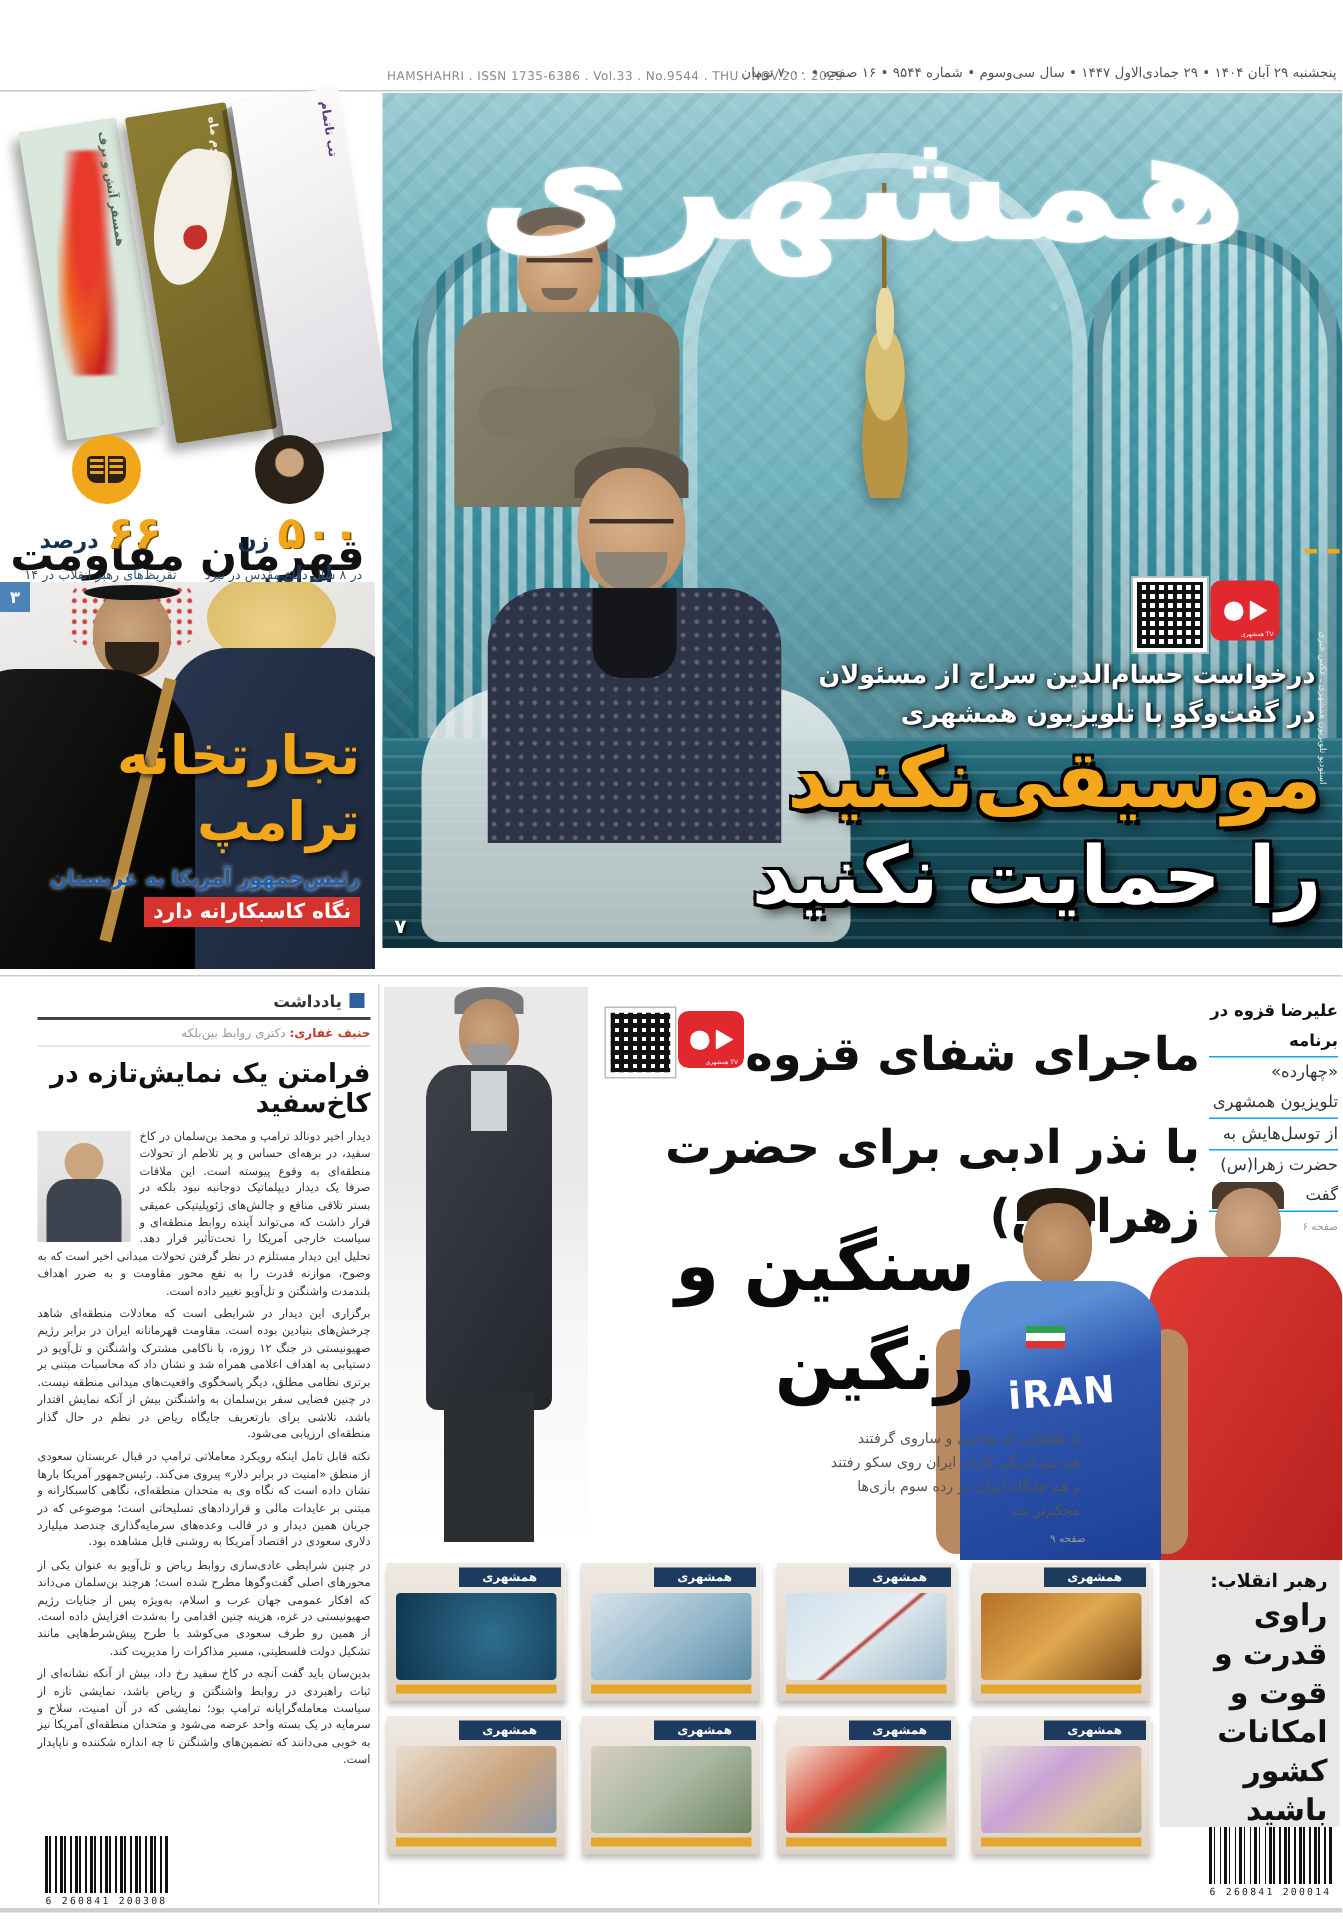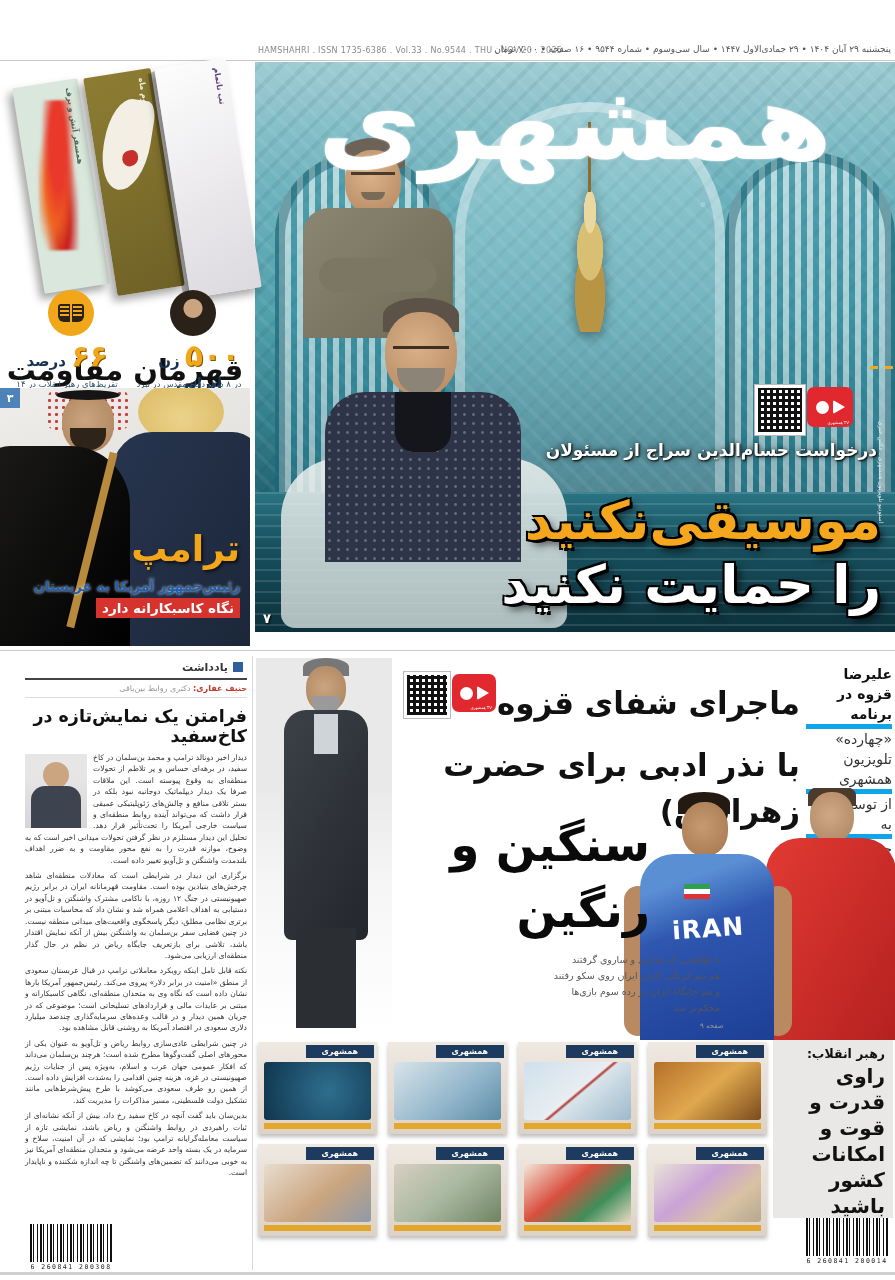--- a/index.html
+++ b/index.html
@@ -159,21 +159,21 @@
   #qz-hairq{left:47px;top:0px;width:46px;height:18px;background:#777;border-radius:50% 50% 0 0;}
   #qz-beard{left:56px;top:38px;width:28px;height:18px;background:#9a9a9a;border-radius:0 0 12px 12px;}
   #qz-suit{left:28px;top:52px;width:84px;height:230px;background:linear-gradient(120deg,#3c4148,#23262b);border-radius:22px 22px 8px 8px;}
   #qz-shirt{left:58px;top:56px;width:24px;height:40px;background:#cfd4d8;}
   #qz-legs{left:40px;top:270px;width:60px;height:100px;background:#2b2e33;}
   #qazveh-heads{left:398px;top:664px;width:402px;text-align:right;}
   .qz-line{font-size:31px;font-weight:bold;color:#111;line-height:46px;margin-top:16px;}
   #qz-qr{left:404px;top:672px;width:40px;height:40px;}
   #qz-tv{left:452px;top:674px;width:44px;height:38px;}
   #qz-side{left:806px;top:664px;width:86px;text-align:right;}
-  .qz-sideline{font-size:14px;color:#333;line-height:20px;border-bottom:5px solid #0ea5e9;}
+  .qz-sideline{font-size:11px;color:#333;line-height:20px;border-bottom:1px solid #0ea5e9;}
   .qz-sideline.first b{color:#111;}
   #qz-pageref{font-size:7px;color:#999;text-align:right;margin-top:6px;}
   
   #wrestlers{left:618px;top:788px;width:277px;height:252px;overflow:hidden;}
   #wr-red-head{left:192px;top:4px;width:44px;height:50px;background:radial-gradient(circle at 45% 45%,#cfa887,#ad835f);border-radius:46%;}
   #wr-red-hair{left:190px;top:-4px;width:48px;height:22px;background:#4c3a2c;border-radius:50% 50% 0 0;}
   #wr-red-torso{left:148px;top:50px;width:130px;height:202px;background:linear-gradient(120deg,#e23a34,#b5211f);border-radius:34px 34px 0 0;}
   #wr-red-arm{left:132px;top:82px;width:30px;height:150px;background:#c29272;border-radius:16px;}
   #wr-blue-head{left:64px;top:14px;width:46px;height:54px;background:radial-gradient(circle at 45% 45%,#c89a72,#a3754c);border-radius:46%;}
   #wr-blue-hair{left:60px;top:4px;width:52px;height:22px;background:#231a12;border-radius:50% 50% 0 0;}
@@ -240,20 +240,21 @@
   <div style="position:absolute;" id="man-sit-body"></div>
   <div style="position:absolute;" id="man-sit-shirt"></div>
   <div class="qr" id="main-qr" style="position:absolute;"></div>
   <div class="tvlogo" id="main-tv" style="position:absolute;">
     <span class="dot"></span>
     <span class="play"></span>
     <span class="lbl">همشهری TV</span>
   </div>
   <div class="rtl" id="kicker" style="position:absolute;">
     <div>درخواست حسام‌الدین سراج  از مسئولان</div>
+    <div>در گفت‌وگو با تلویزیون همشهری</div>
   </div>
   <div class="bigline rtl" id="head1" style="position:absolute;">موسیقی‌نکنید</div>
   <div class="bigline rtl" id="head2" style="position:absolute;">را حمایت نکنید</div>
   <div id="main-pageref" style="position:absolute;">۷</div>
   <div id="photo-caption" style="position:absolute;">استودیو تلویزیون همشهری ـ عکس خبری</div>
 </div>
 
 <div class="abs rtl" id="masthead">همشهری</div>
 
 <div class="abs book" id="book3">
@@ -297,37 +298,38 @@
 
 <div class="abs" id="salman-block">
   <div style="position:absolute;" id="trump-hair"></div>
   <div style="position:absolute;" id="trump-body"></div>
   <div style="position:absolute;" id="mbs-ghutra"></div>
   <div style="position:absolute;" id="mbs-head"></div>
   <div style="position:absolute;" id="mbs-agal"></div>
   <div style="position:absolute;" id="mbs-beard"></div>
   <div style="position:absolute;" id="mbs-robe"></div>
   <div style="position:absolute;" id="mbs-trim"></div>
+  <div class="sal-line rtl" id="sal-y1">تجارتخانه</div>
   <div class="sal-line rtl" id="sal-y2">ترامپ</div>
   <div class="sal-line rtl" id="sal-blue">رئیس‌جمهور آمریکا به عربستان</div>
   <div class="rtl" id="sal-red">نگاه کاسبکارانه دارد</div>
   <div id="sal-page">۳</div>
 </div>
 
 <div class="abs hairline" id="mid-rule"></div>
 <div class="abs" id="vert-rule"></div>
 <div class="abs" id="bottom-rule"></div>
 
 <div class="abs rtl" id="note">
   <div id="note-tagrow">
     <span id="note-tagsq"></span>
     <span id="note-tag">یادداشت</span>
   </div>
   <div id="note-byline">
-    <b>حنیف غفاری:</b><span> دکتری روابط بین‌باقی</span>
+    <b>حنیف غفاری:</b><span> دکتری روابط بین‌بلکه</span>
   </div>
   <div id="note-headline">فرامتن یک نمایش‌تازه در کاخ‌سفید</div>
   <div id="note-body">
     <div id="author-photo"></div>
     <p>دیدار اخیر دونالد ترامپ و محمد بن‌سلمان در کاخ سفید، در برهه‌ای حساس و پر تلاطم از تحولات منطقه‌ای به وقوع پیوسته است. این ملاقات صرفا یک دیدار دیپلماتیک دوجانبه نبود بلکه در بستر تلاقی منافع و چالش‌های ژئوپلیتیکی عمیقی قرار داشت که می‌تواند آینده روابط منطقه‌ای و سیاست خارجی آمریکا را تحت‌تأثیر قرار دهد. تحلیل این دیدار مستلزم در نظر گرفتن تحولات میدانی اخیر است که به وضوح، موازنه قدرت را به نفع محور مقاومت و به ضرر اهداف بلندمدت واشنگتن و تل‌آویو تغییر داده است.</p>
     <p>برگزاری این دیدار در شرایطی است که معادلات منطقه‌ای شاهد چرخش‌های بنیادین بوده است. مقاومت قهرمانانه ایران در برابر رژیم صهیونیستی در جنگ ۱۲ روزه، با ناکامی مشترک واشنگتن و تل‌آویو در دستیابی به اهداف اعلامی همراه شد و نشان داد که محاسبات مبتنی بر برتری نظامی مطلق، دیگر پاسخگوی واقعیت‌های میدانی منطقه نیست. در چنین فضایی سفر بن‌سلمان به واشنگتن بیش از آنکه نمایش اقتدار باشد، تلاشی برای بازتعریف جایگاه ریاض در نظم در حال گذار منطقه‌ای ارزیابی می‌شود.</p>
     <p>نکته قابل تامل اینکه رویکرد معاملاتی ترامپ در قبال عربستان سعودی از منطق «امنیت در برابر دلار» پیروی می‌کند. رئیس‌جمهور آمریکا بارها نشان داده است که نگاه وی به متحدان منطقه‌ای، نگاهی کاسبکارانه و مبتنی بر عایدات مالی و قراردادهای تسلیحاتی است؛ موضوعی که در جریان همین دیدار و در قالب وعده‌های سرمایه‌گذاری چندصد میلیارد دلاری سعودی در اقتصاد آمریکا به روشنی قابل مشاهده بود.</p>
     <p>در چنین شرایطی عادی‌سازی روابط ریاض و تل‌آویو به عنوان یکی از محورهای اصلی گفت‌وگوها مطرح شده است؛ هرچند بن‌سلمان می‌داند که افکار عمومی جهان عرب و اسلام، به‌ویژه پس از جنایات رژیم صهیونیستی در غزه، هزینه چنین اقدامی را به‌شدت افزایش داده است. از همین رو طرف سعودی می‌کوشد با طرح پیش‌شرط‌هایی مانند تشکیل دولت فلسطینی، مسیر مذاکرات را مدیریت کند.</p>
     <p>بدین‌سان باید گفت آنچه در کاخ سفید رخ داد، بیش از آنکه نشانه‌ای از ثبات راهبردی در روابط واشنگتن و ریاض باشد، نمایشی تازه از سیاست معامله‌گرایانه ترامپ بود؛ نمایشی که در آن امنیت، سلاح و سرمایه در یک بسته واحد عرضه می‌شود و متحدان منطقه‌ای آمریکا نیز به خوبی می‌دانند که تضمین‌های واشنگتن تا چه اندازه شکننده و ناپایدار است.</p>
   </div>

